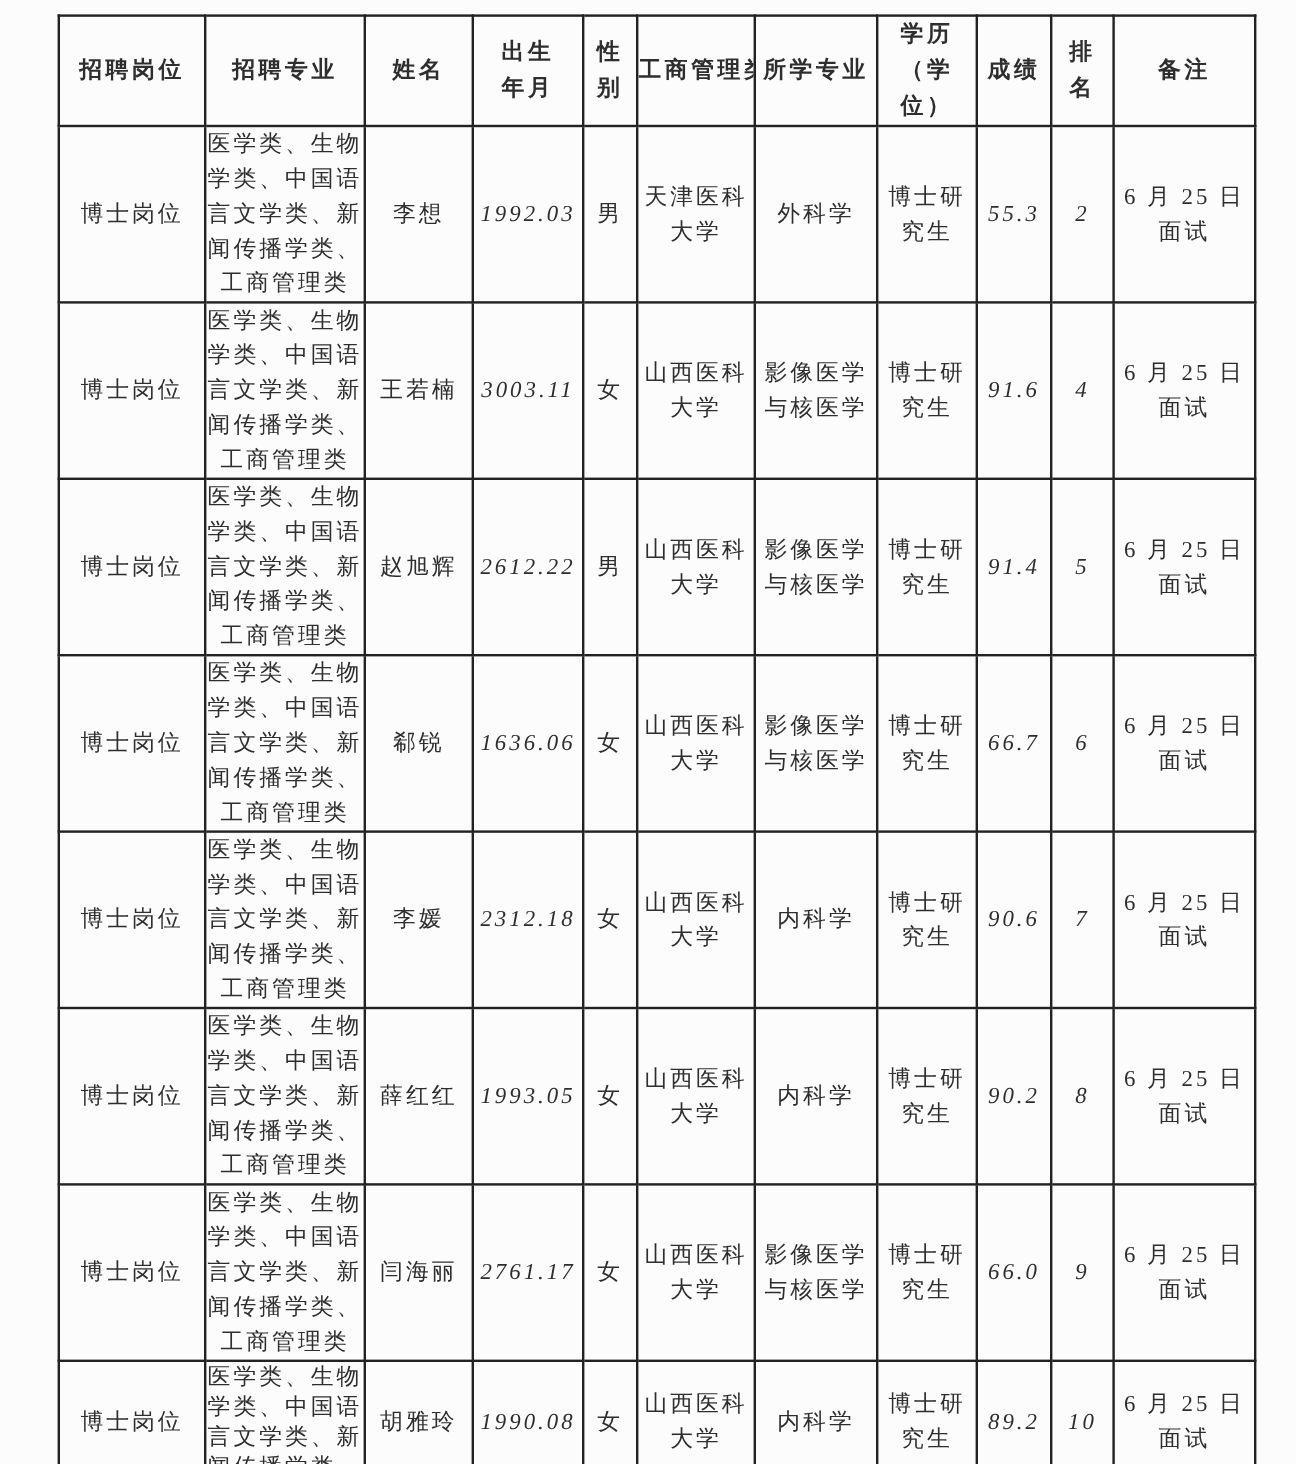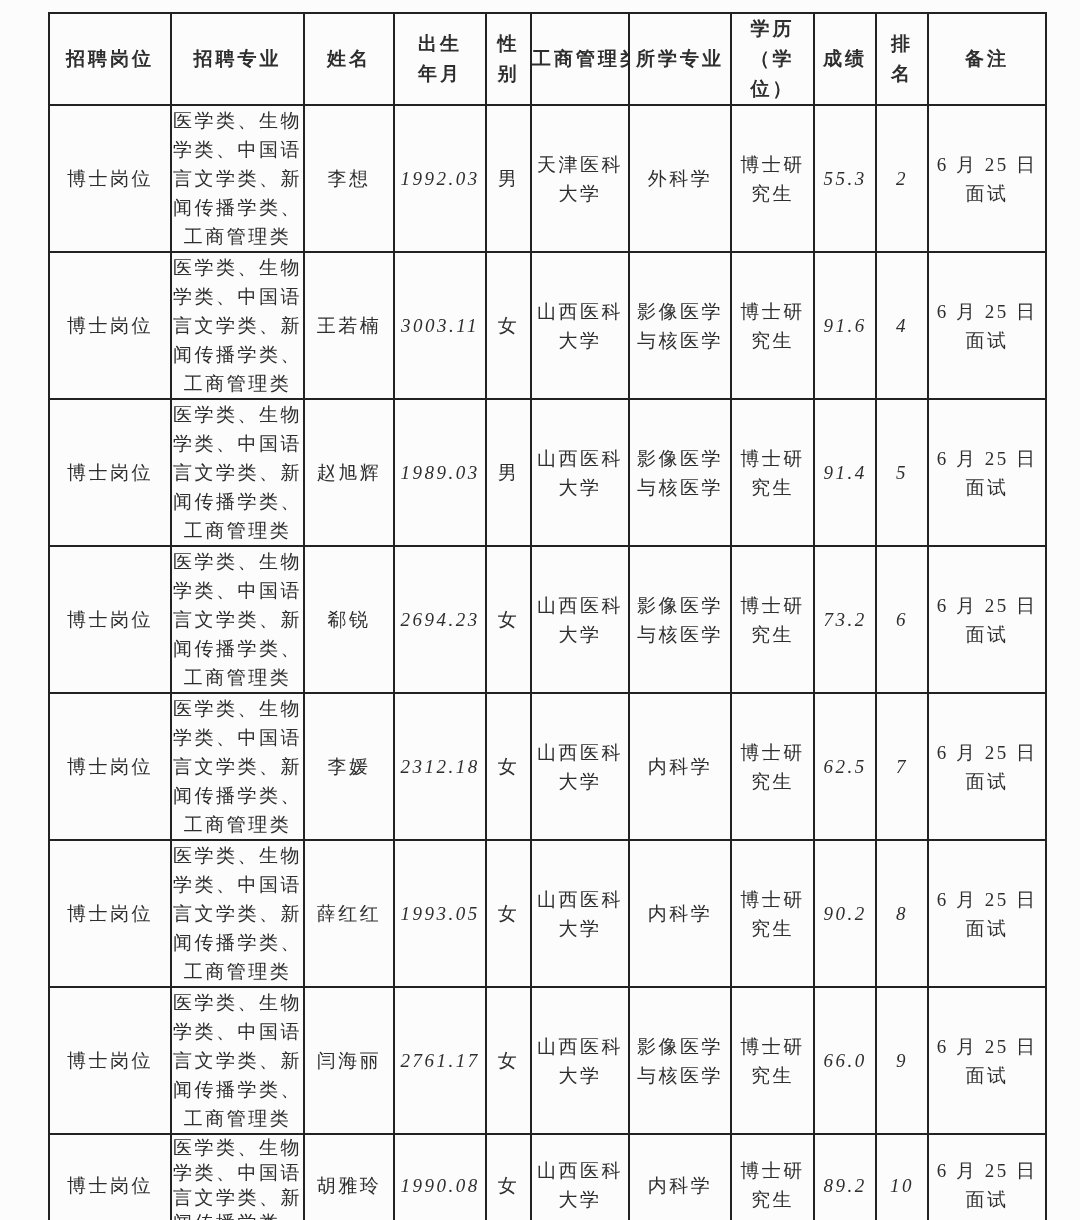--- a/index.html
+++ b/index.html
@@ -156,70 +156,70 @@
 面试</td>
       </tr>
       <tr class="body-row">
         <td>博士岗位</td>
         <td class="c-major">医学类、生物
 学类、中国语
 言文学类、新
 闻传播学类、
 工商管理类</td>
         <td>赵旭辉</td>
-        <td class="c-birth">1989.03</td>
+        <td class="c-birth">2612.22</td>
         <td>男</td>
         <td>山西医科
 大学</td>
         <td>影像医学
 与核医学</td>
         <td class="c-degree">博士研
 究生</td>
         <td class="c-score">91.4</td>
         <td class="c-rank">5</td>
         <td class="c-remark">6 月 25 日
 面试</td>
       </tr>
       <tr class="body-row">
         <td>博士岗位</td>
         <td class="c-major">医学类、生物
 学类、中国语
 言文学类、新
 闻传播学类、
 工商管理类</td>
         <td>郗锐</td>
-        <td class="c-birth">2694.23</td>
-        <td>女</td>
-        <td>山西医科
-大学</td>
-        <td>影像医学
-与核医学</td>
-        <td class="c-degree">博士研
-究生</td>
-        <td class="c-score">73.2</td>
+        <td class="c-birth">1636.06</td>
+        <td>女</td>
+        <td>山西医科
+大学</td>
+        <td>影像医学
+与核医学</td>
+        <td class="c-degree">博士研
+究生</td>
+        <td class="c-score">66.7</td>
         <td class="c-rank">6</td>
         <td class="c-remark">6 月 25 日
 面试</td>
       </tr>
       <tr class="body-row">
         <td>博士岗位</td>
         <td class="c-major">医学类、生物
 学类、中国语
 言文学类、新
 闻传播学类、
 工商管理类</td>
         <td>李媛</td>
         <td class="c-birth">2312.18</td>
         <td>女</td>
         <td>山西医科
 大学</td>
         <td>内科学</td>
         <td class="c-degree">博士研
 究生</td>
-        <td class="c-score">62.5</td>
+        <td class="c-score">90.6</td>
         <td class="c-rank">7</td>
         <td class="c-remark">6 月 25 日
 面试</td>
       </tr>
       <tr class="body-row">
         <td>博士岗位</td>
         <td class="c-major">医学类、生物
 学类、中国语
 言文学类、新
 闻传播学类、

